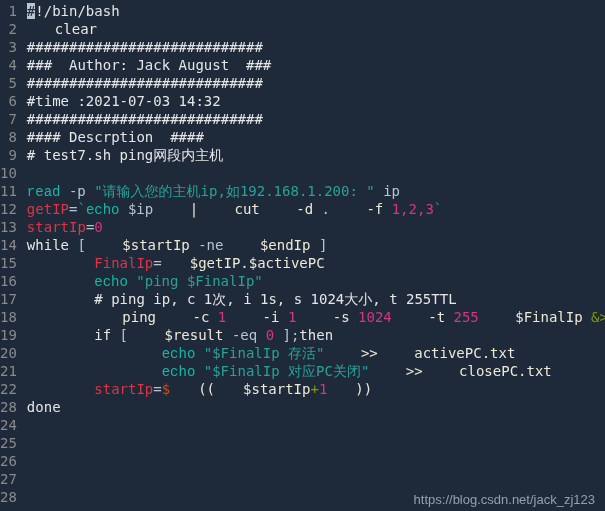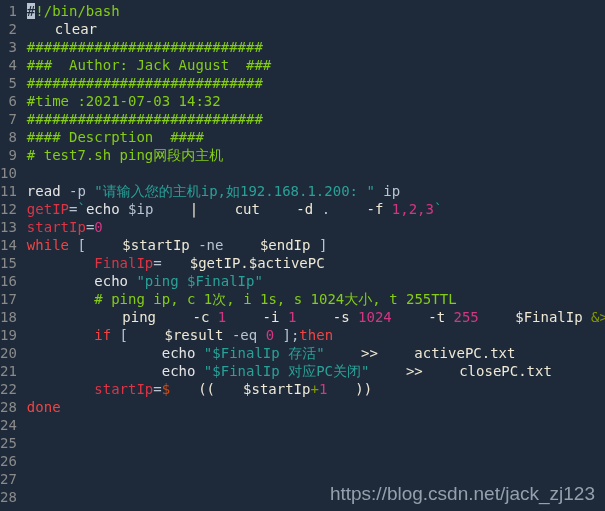--- a/index.html
+++ b/index.html
@@ -33,35 +33,35 @@
     color: #b8c4d0;
   }
   .code-line {
     height: 18px;
     white-space: pre;
   }
   .cursor-block {
     background: #b8c4d0;
     color: #1e2a3a;
   }
-  .c-comment { color: #84cc16; }
-  .c-keyword { color: #ef4444; }
+  .c-comment { color: #e5e5e5; }
+  .c-keyword { color: #e5e5e5; }
   .c-var { color: #dc3545; }
-  .c-cmd { color: #e5e5e5; }
+  .c-cmd { color: #14b8a6; font-family: Liberation Mono, monospace; }
   .c-num { color: #d33682; }
   .c-func { color: #cb4b16; }
   .c-special { color: #2aa198; }
   .c-op { color: #859900; }
   .c-white { color: #eee8d5; margin-left: 28px; }
   .watermark {
     position: absolute;
-    bottom: 8px;
+    bottom: 2px;
     right: 10px;
     color: #94a0ac;
-    font-size: 19px;
+    font-size: 13px;
     font-family: sans-serif;
   }
 </style>
 </head>
 <body>
 
 <div class="editor">
   <div class="gutter">
     <div>1</div>
     <div>2</div>

